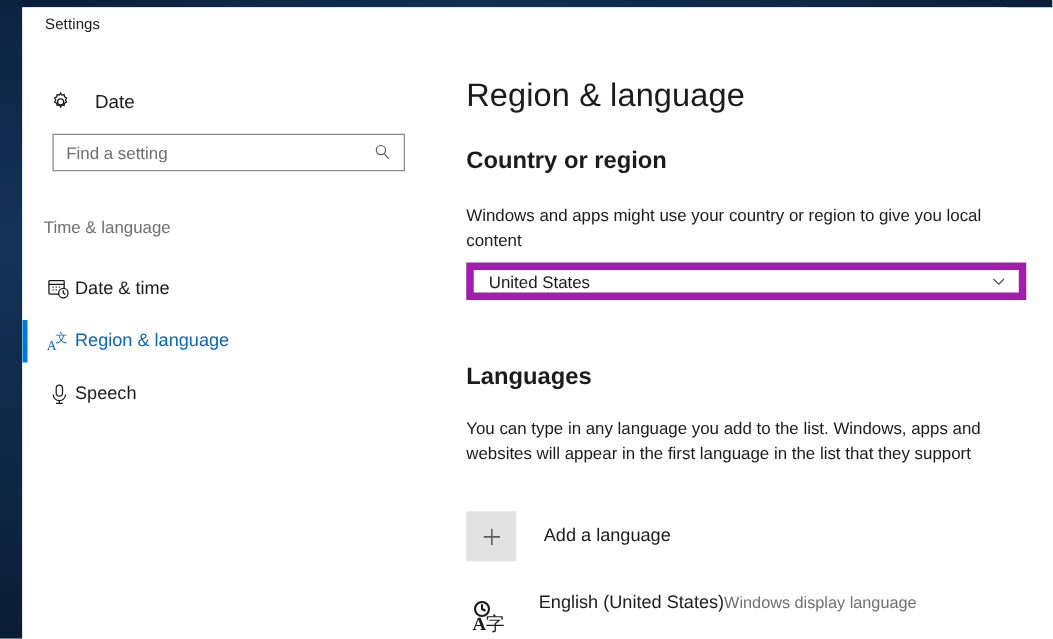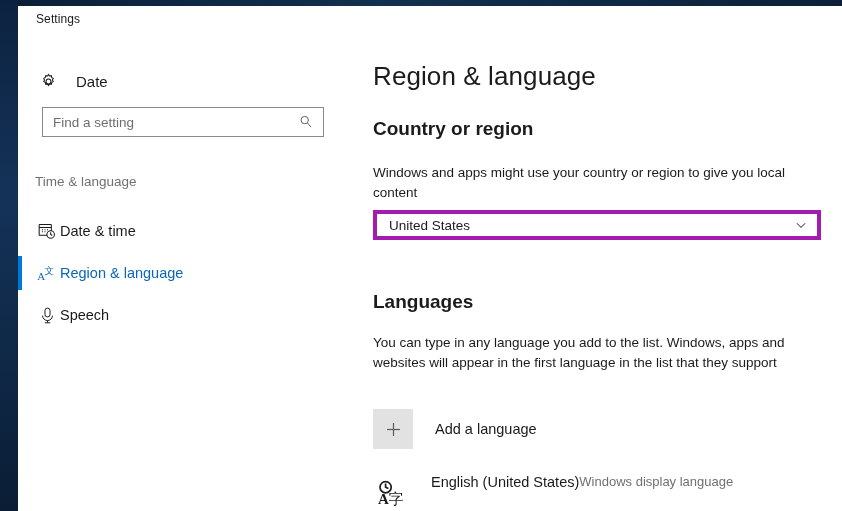--- a/index.html
+++ b/index.html
@@ -192,21 +192,21 @@
     line-height: 20px;
     color: #1b1b1b;
   }
   .body-text.country-desc { top: 127px; }
   .body-text.languages-desc { top: 297px; }
 
   .combo {
     position: absolute;
     left: 29px; top: 174px;
     width: 448px; height: 30px;
-    border: 4px solid #a21caf;
+    border: 6px solid #a21caf;
     box-sizing: border-box;
     background: #ffffff;
     display: flex;
     align-items: center;
     cursor: default;
   }
   .combo-value {
     font-size: 13.5px;
     color: #1b1b1b;
     padding-left: 12px;

